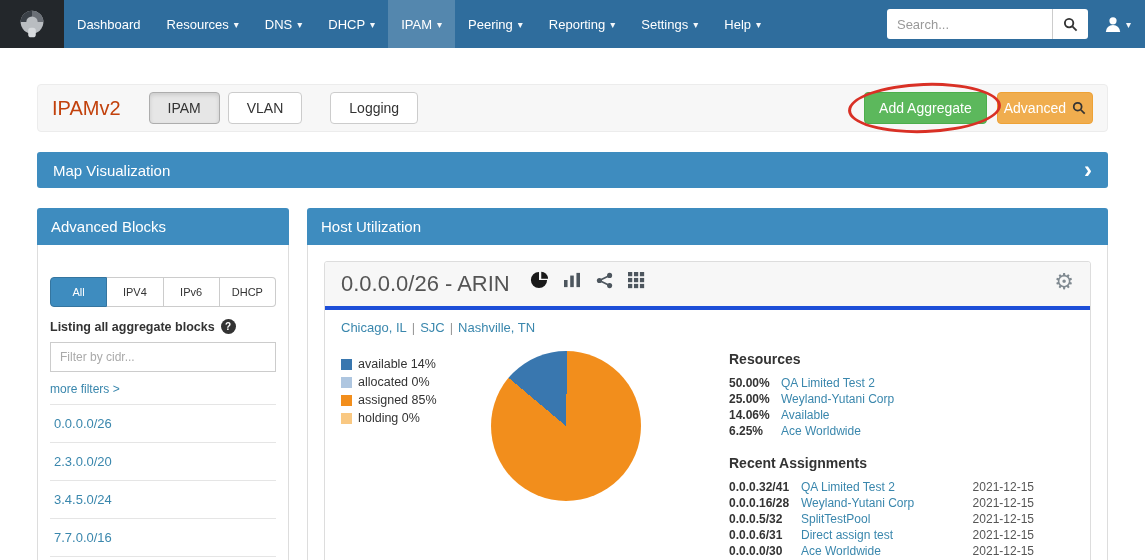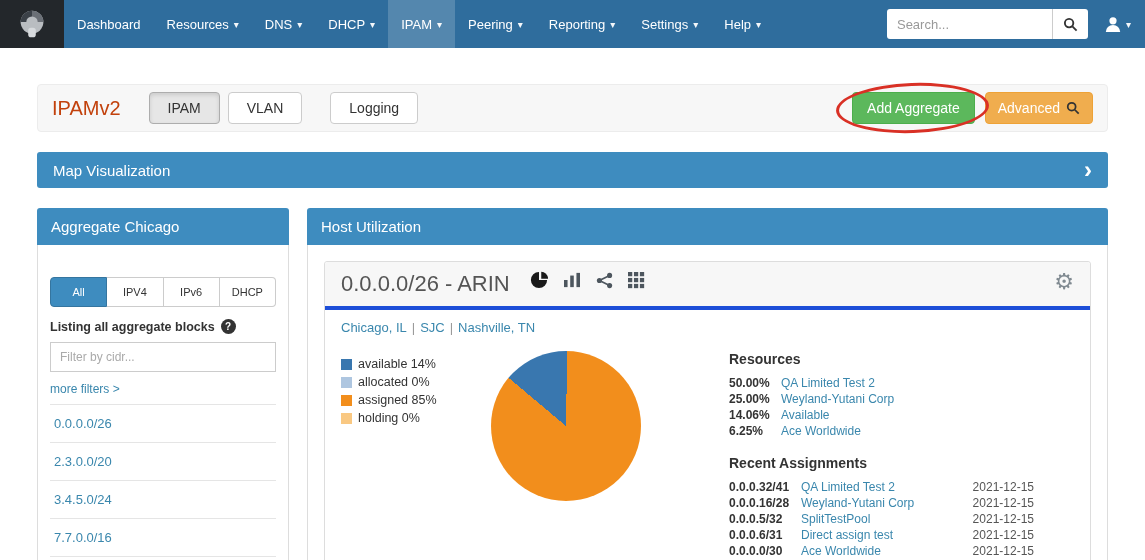--- a/index.html
+++ b/index.html
@@ -22,21 +22,21 @@
 
   
   .header-well { margin: 36px 37px 0; background: #f7f7f7; border: 1px solid #ececec; border-radius: 4px; padding: 8px 14px; display: flex; align-items: center; height: 48px; }
   .page-title { font-size: 20px; color: #c2410c; margin-right: 28px; }
   .tab-btn { font-family: inherit; font-size: 14px; color: #333; background: #fff; border: 1px solid #ccc; border-radius: 4px; padding: 7px 18px; cursor: pointer; }
   .tab-btn.active { background: #e6e6e6; border-color: #adadad; box-shadow: inset 0 2px 4px rgba(0,0,0,.12); }
   .tab-btn + .tab-btn { margin-left: 8px; }
   .tab-btn.gap { margin-left: 28px; }
   .header-actions { margin-left: auto; display: flex; align-items: center; gap: 10px; }
   .btn-green { position: relative; font-family: inherit; font-size: 14px; color: #fff; background: #5cb85c; border: 1px solid #4cae4c; border-radius: 4px; padding: 7px 14px; cursor: pointer; }
-  .btn-orange { font-family: inherit; font-size: 14px; color: #fff; background: #f0ad4e; border: 1px solid #eea236; border-radius: 4px; padding: 7px 12px; cursor: pointer; display: flex; align-items: center; gap: 6px; }
+  .btn-orange { font-family: inherit; font-size: 14px; color: #fff; background: #f0ad4e; border: 1px solid #eea236; border-radius: 4px; padding: 7px 6px; cursor: pointer; display: flex; align-items: center; gap: 6px; }
   .annot-wrap { position: relative; display: inline-block; }
   .annot-ellipse { position: absolute; left: -16px; right: -14px; top: -9px; bottom: -9px; border: 3px solid #d93025; border-radius: 50%; transform: rotate(-2deg); pointer-events: none; }
 
   
   .map-bar { margin: 20px 37px 0; height: 36px; background: #3e8cbf; border-radius: 3px; color: #fff; display: flex; align-items: center; padding: 0 16px; cursor: pointer; }
   .map-bar-title { font-size: 15px; }
   .map-chevron { margin-left: auto; font-size: 24px; font-weight: bold; line-height: 1; }
 
   
   .content { display: flex; margin: 20px 37px 0; gap: 18px; align-items: flex-start; }
@@ -175,21 +175,21 @@
 </div>
 
 <div class="map-bar">
   <span class="map-bar-title">Map Visualization</span>
   <span class="map-chevron">›</span>
 </div>
 
 <div class="content">
 
   <div class="left-panel">
-    <div class="panel-header">Aggregate Chicago</div>
+    <div class="panel-header">Advanced Blocks</div>
     <div class="left-body">
       <div class="seg-group">
         <button class="seg-btn active">All</button>
         <button class="seg-btn">IPV4</button>
         <button class="seg-btn">IPv6</button>
         <button class="seg-btn">DHCP</button>
       </div>
       <div class="listing-label">
         <span>Listing all aggregate blocks</span>
         <span class="help-badge">?</span>

